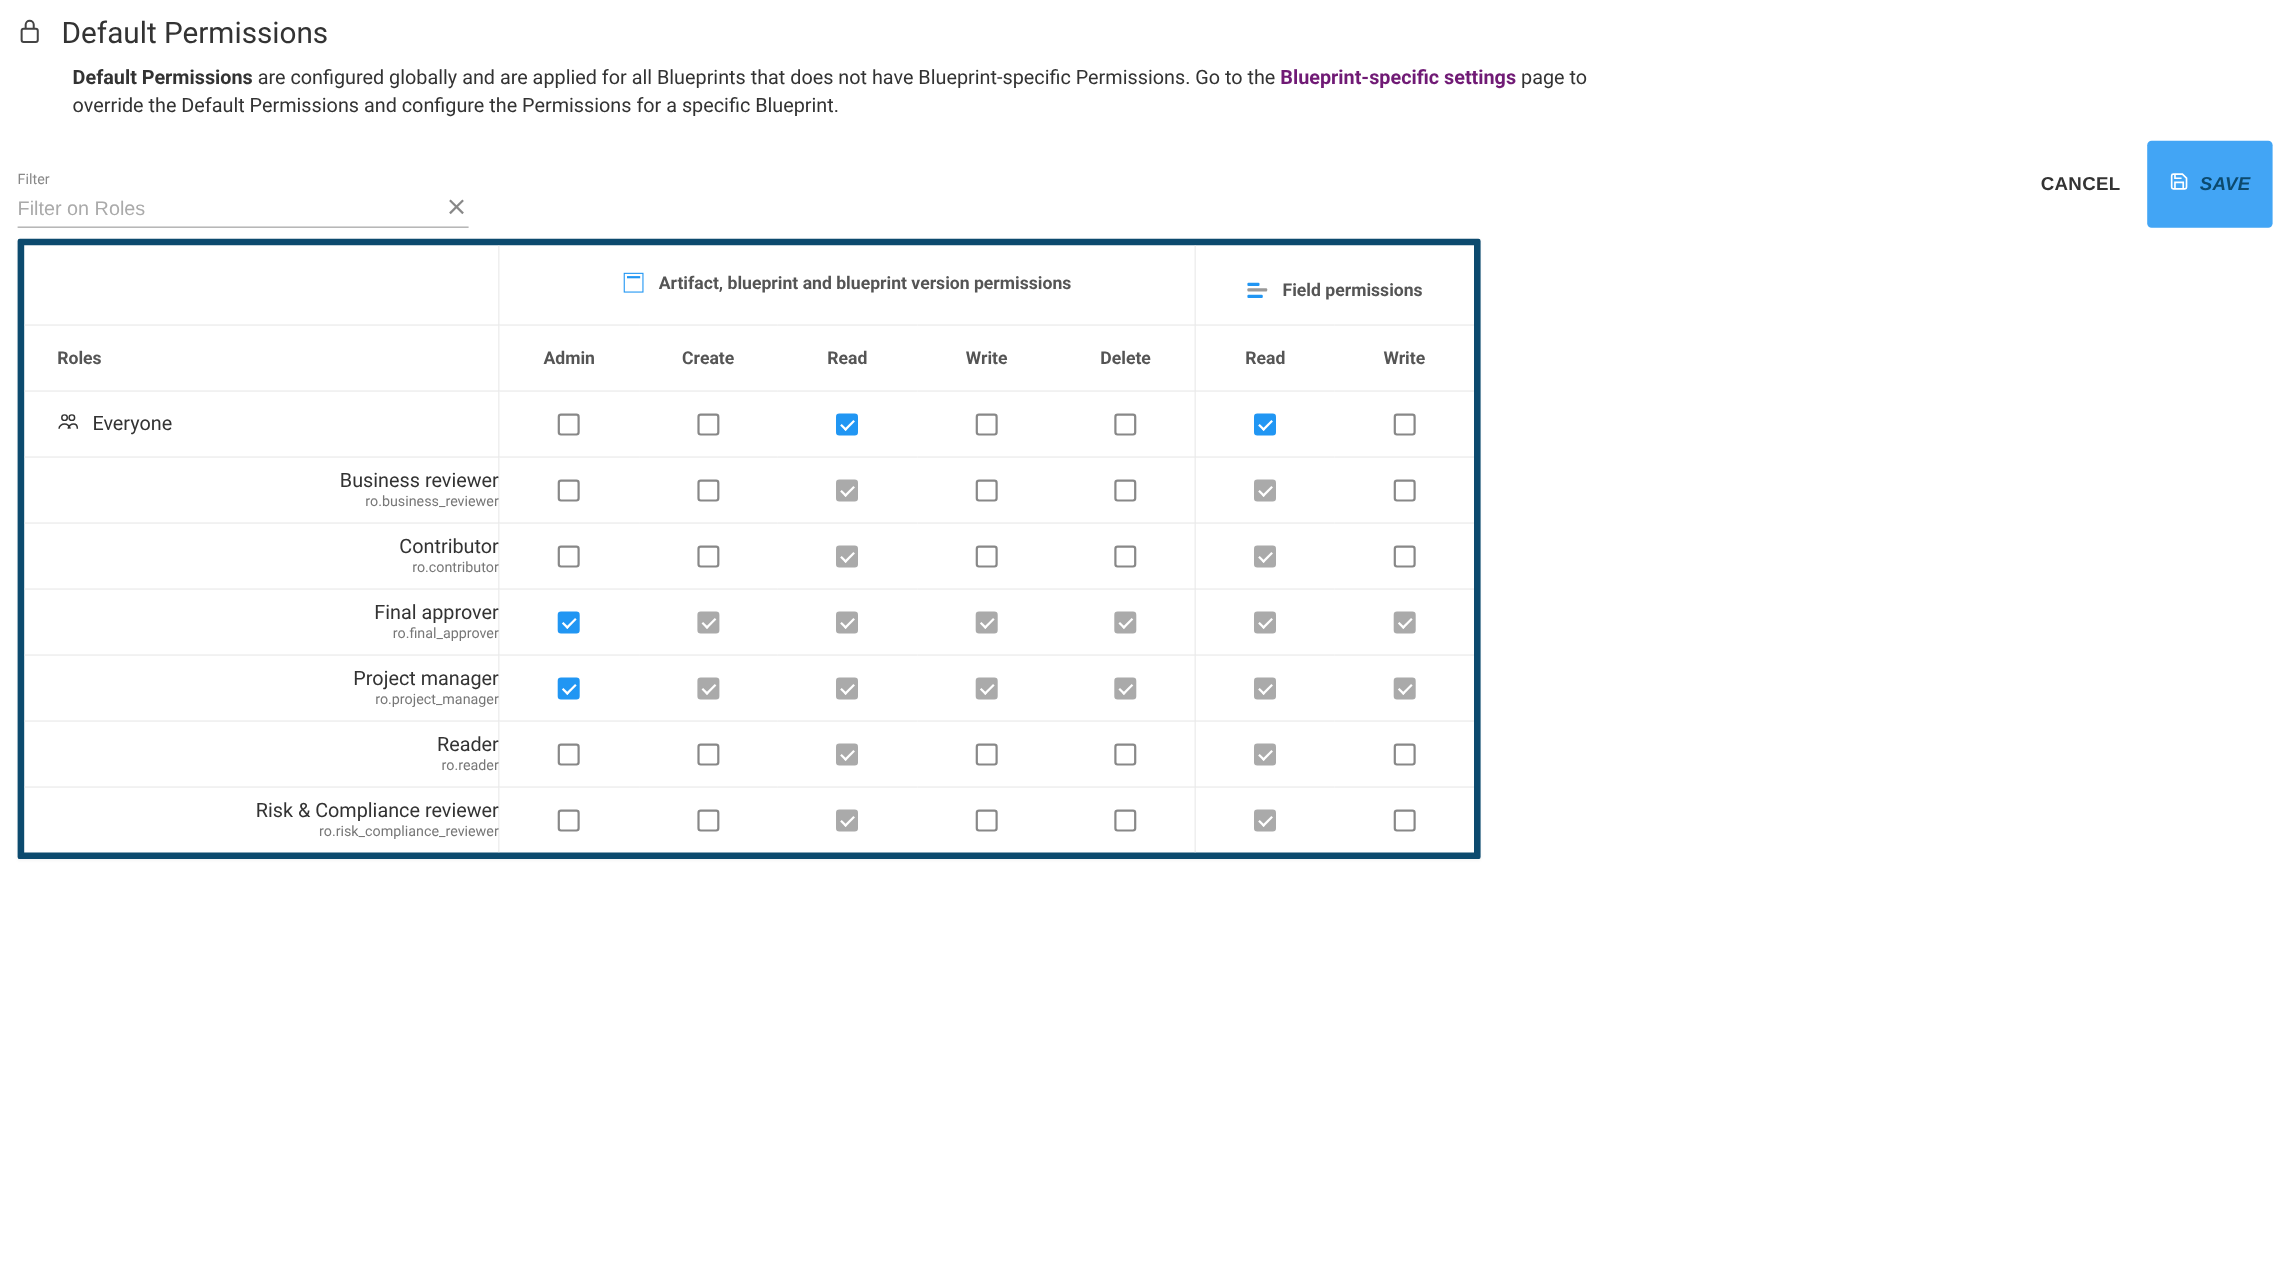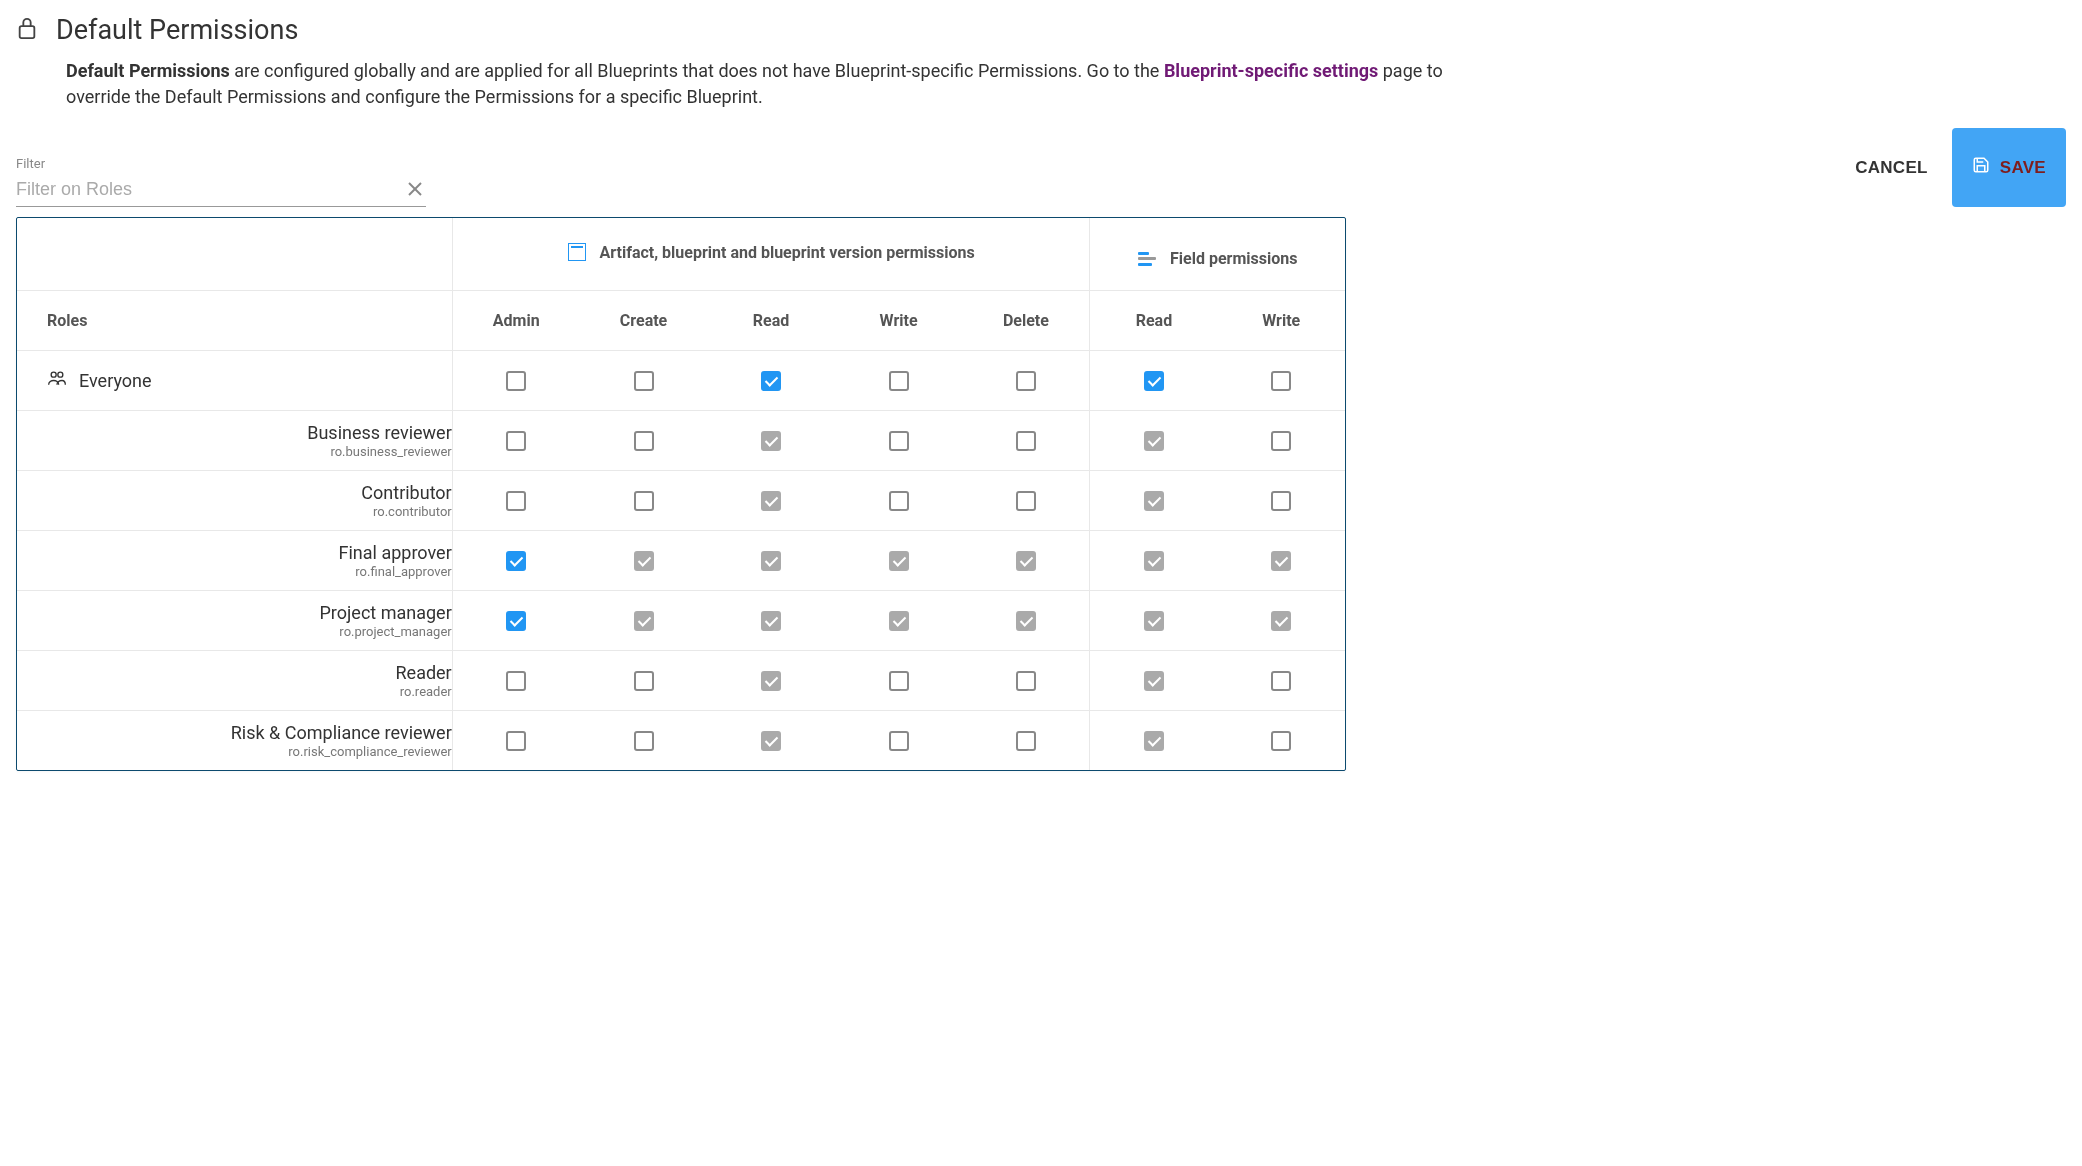--- a/index.html
+++ b/index.html
@@ -78,34 +78,35 @@
       font-size: 17px;
       font-weight: 700;
       color: #333;
       cursor: pointer;
       letter-spacing: 0.3px;
     }
     .btn-save {
       background: #42A5F5;
       border: none;
       border-radius: 4px;
-      color: #7f1d1d;
+      color: #0c4a6e;
       font-size: 17px;
       font-weight: 700;
       padding: 28px 20px;
       cursor: pointer;
       display: inline-flex;
       align-items: center;
       gap: 10px;
       letter-spacing: 0.3px;
+      font-style: italic;
     }
     .btn-save svg { flex-shrink: 0; }
     .table-wrap {
       width: 1330px;
-      border: 1px solid #0c4a6e;
+      border: 6px solid #0c4a6e;
       border-radius: 2px;
       overflow: hidden;
       box-shadow: 0 1px 3px rgba(0,0,0,0.04);
     }
     table {
       width: 100%;
       border-collapse: collapse;
     }
     th, td {
       border-bottom: 1px solid #e8e8e8;

